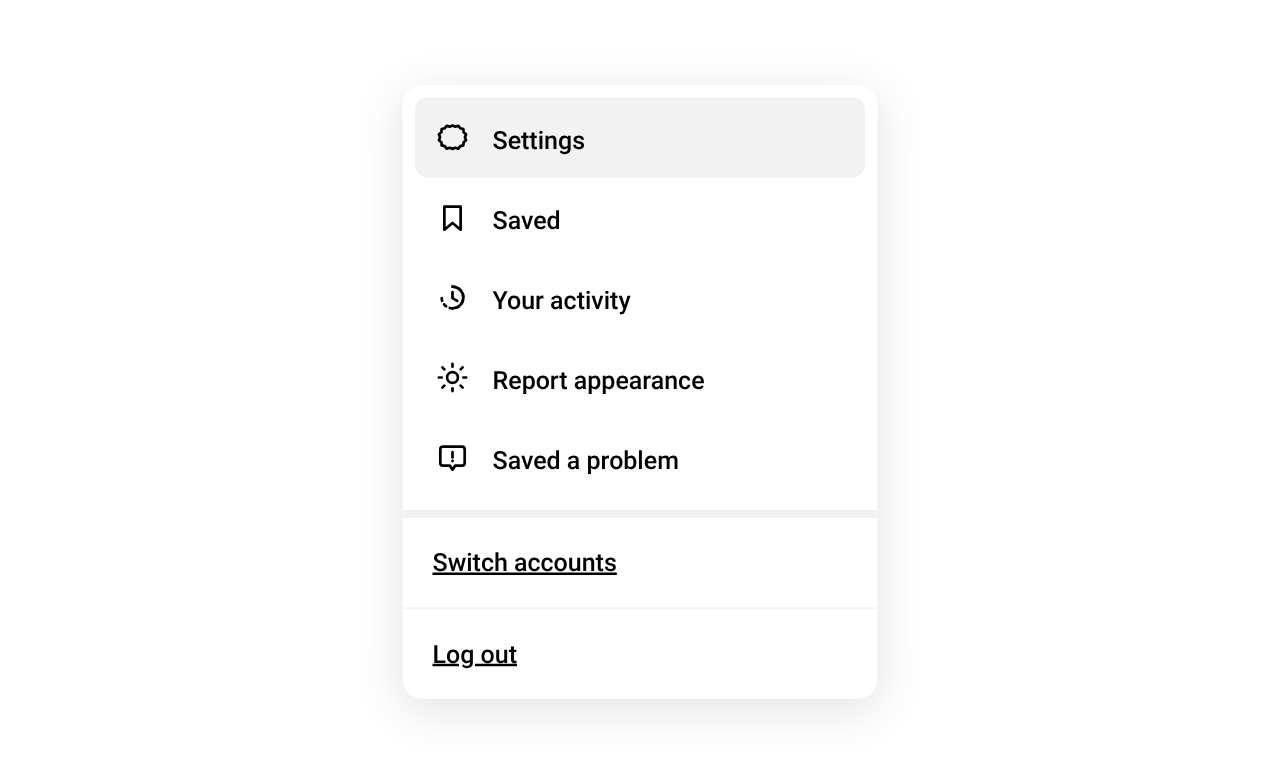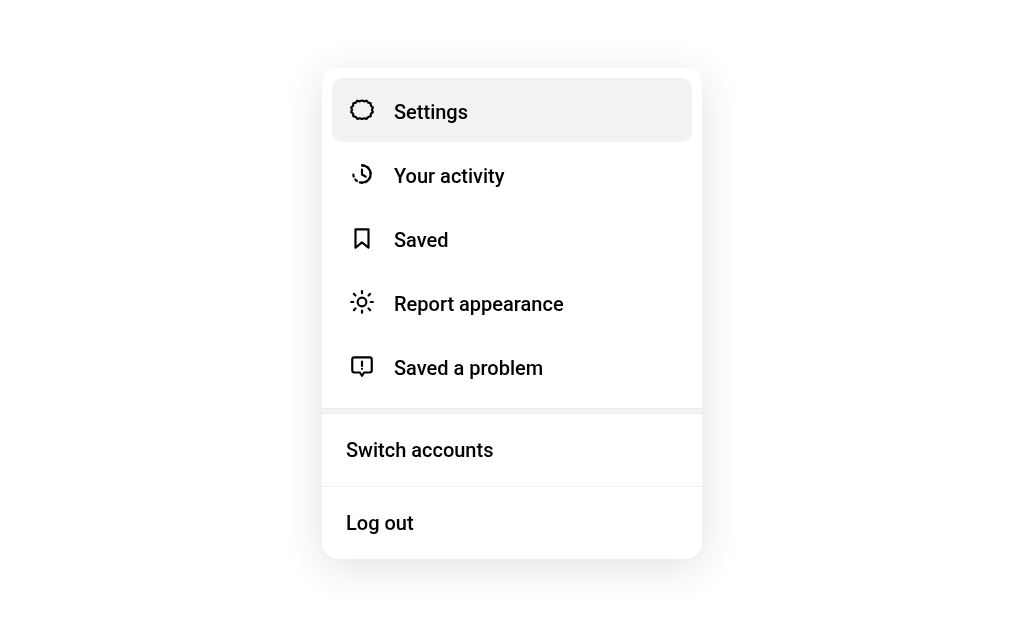--- a/index.html
+++ b/index.html
@@ -34,20 +34,21 @@
       flex-shrink:0;
     }
     .icon svg { width:26px; height:26px; stroke:#000; stroke-width:2; fill:none; stroke-linecap:round; stroke-linejoin:round; }
     .divider { height:6px; background:#f3f3f3; border-top:1px solid #ececec; border-bottom:1px solid #ececec; }
     .thin-divider { height:1px; background:#efefef; }
     .footer-item {
       padding:24px 24px;
       font-size:20px;
       font-weight:500;
       cursor:pointer;
+      text-decoration:underline;
     }
   </style>
 </head>
 <body>
 
 <div class="menu">
 
   <div class="section">
 
     <div class="item highlight">
@@ -55,35 +56,35 @@
         <svg viewBox="0 0 24 24">
           <path d="M12 3.2 L14.1 4 L16.3 3.4 L17.7 5.2 L20 5.8 L20.2 8.1 L22 9.6 L21.2 11.8 L22 14 L20.2 15.5 L20 17.8 L17.7 18.4 L16.3 20.2 L14.1 19.6 L12 20.4 L9.9 19.6 L7.7 20.2 L6.3 18.4 L4 17.8 L3.8 15.5 L2 14 L2.8 11.8 L2 9.6 L3.8 8.1 L4 5.8 L6.3 5.2 L7.7 3.4 L9.9 4 Z"></path>
         </svg>
       </span>
       <span>Settings</span>
     </div>
 
     <div class="item">
       <span class="icon">
         <svg viewBox="0 0 24 24">
+          <path d="M6 4 H18 V21 L12 16 L6 21 Z"></path>
+        </svg>
+      </span>
+      <span>Saved</span>
+    </div>
+
+    <div class="item">
+      <span class="icon">
+        <svg viewBox="0 0 24 24">
           <path d="M12 4 a8 8 0 1 1 -8 8" stroke-dasharray="2 3"></path>
           <path d="M12 4 a8 8 0 0 1 8 8 a8 8 0 0 1 -8 8"></path>
           <polyline points="12 8 12 12.5 15.5 14.5"></polyline>
         </svg>
       </span>
       <span>Your activity</span>
-    </div>
-
-    <div class="item">
-      <span class="icon">
-        <svg viewBox="0 0 24 24">
-          <path d="M6 4 H18 V21 L12 16 L6 21 Z"></path>
-        </svg>
-      </span>
-      <span>Saved</span>
     </div>
 
     <div class="item">
       <span class="icon">
         <svg viewBox="0 0 24 24">
           <circle cx="12" cy="12" r="4"></circle>
           <line x1="12" y1="2" x2="12" y2="4"></line>
           <line x1="12" y1="20" x2="12" y2="22"></line>
           <line x1="4.5" y1="4.5" x2="6" y2="6"></line>
           <line x1="18" y1="18" x2="19.5" y2="19.5"></line>

